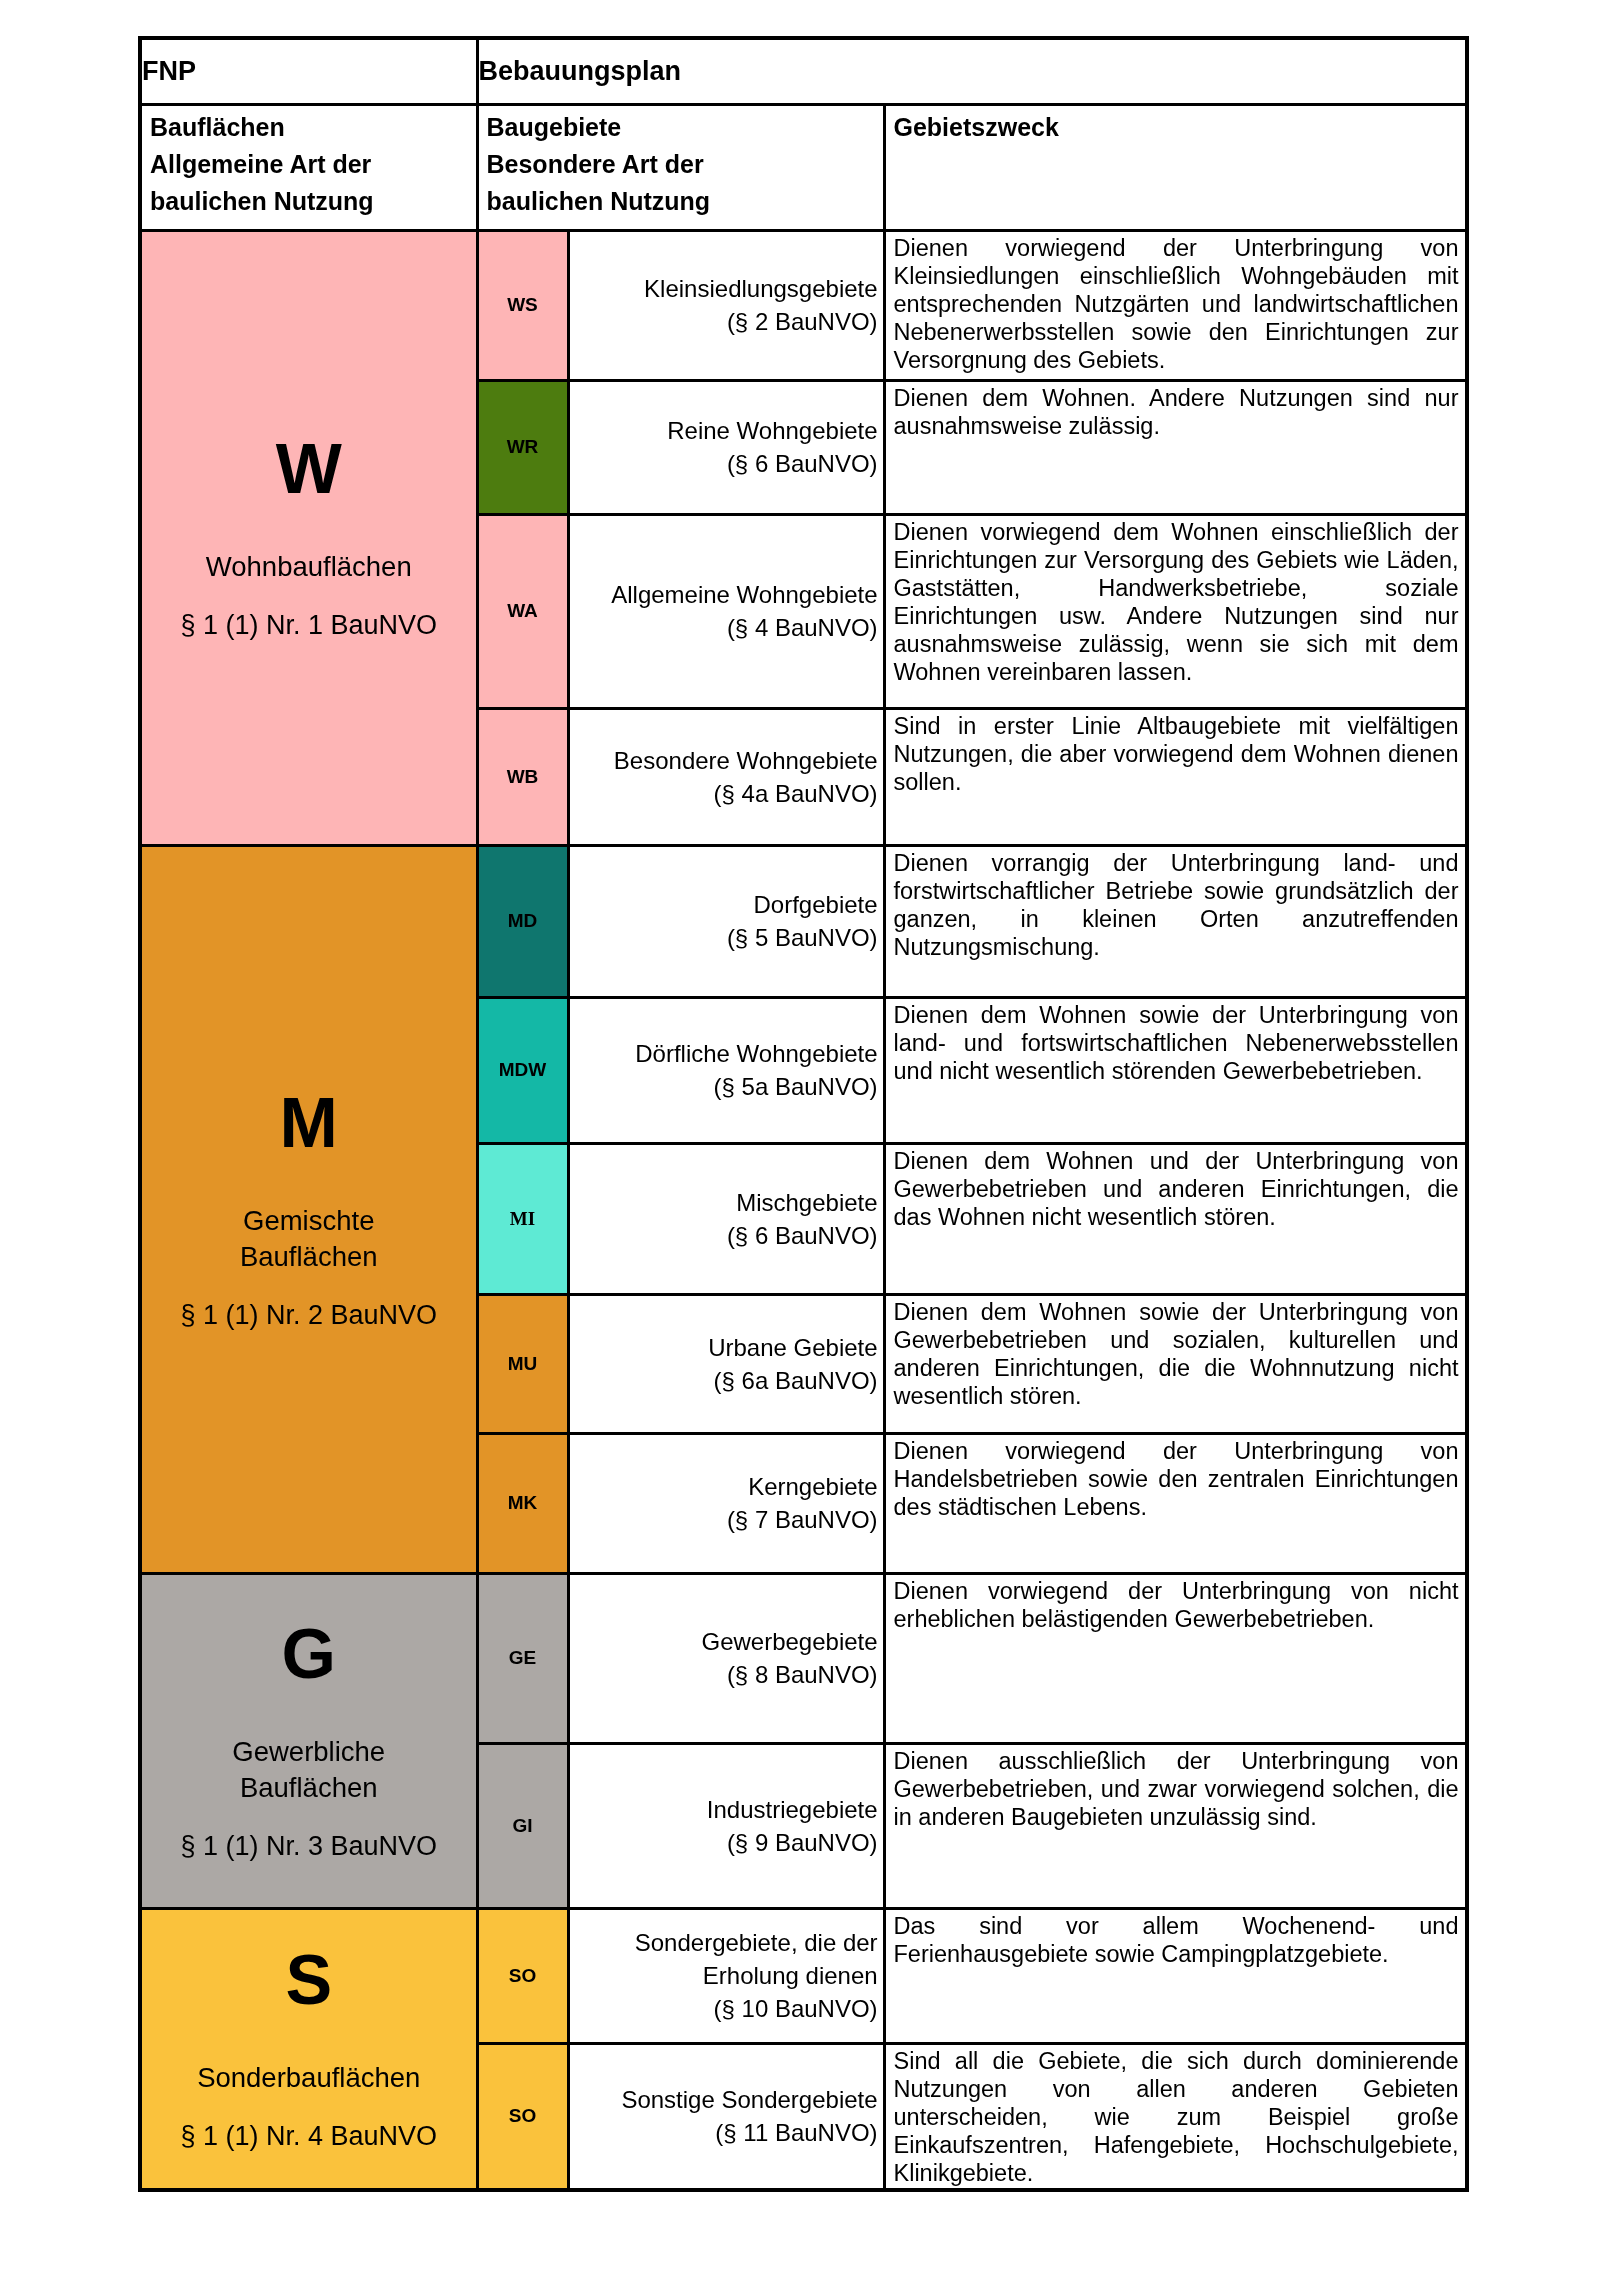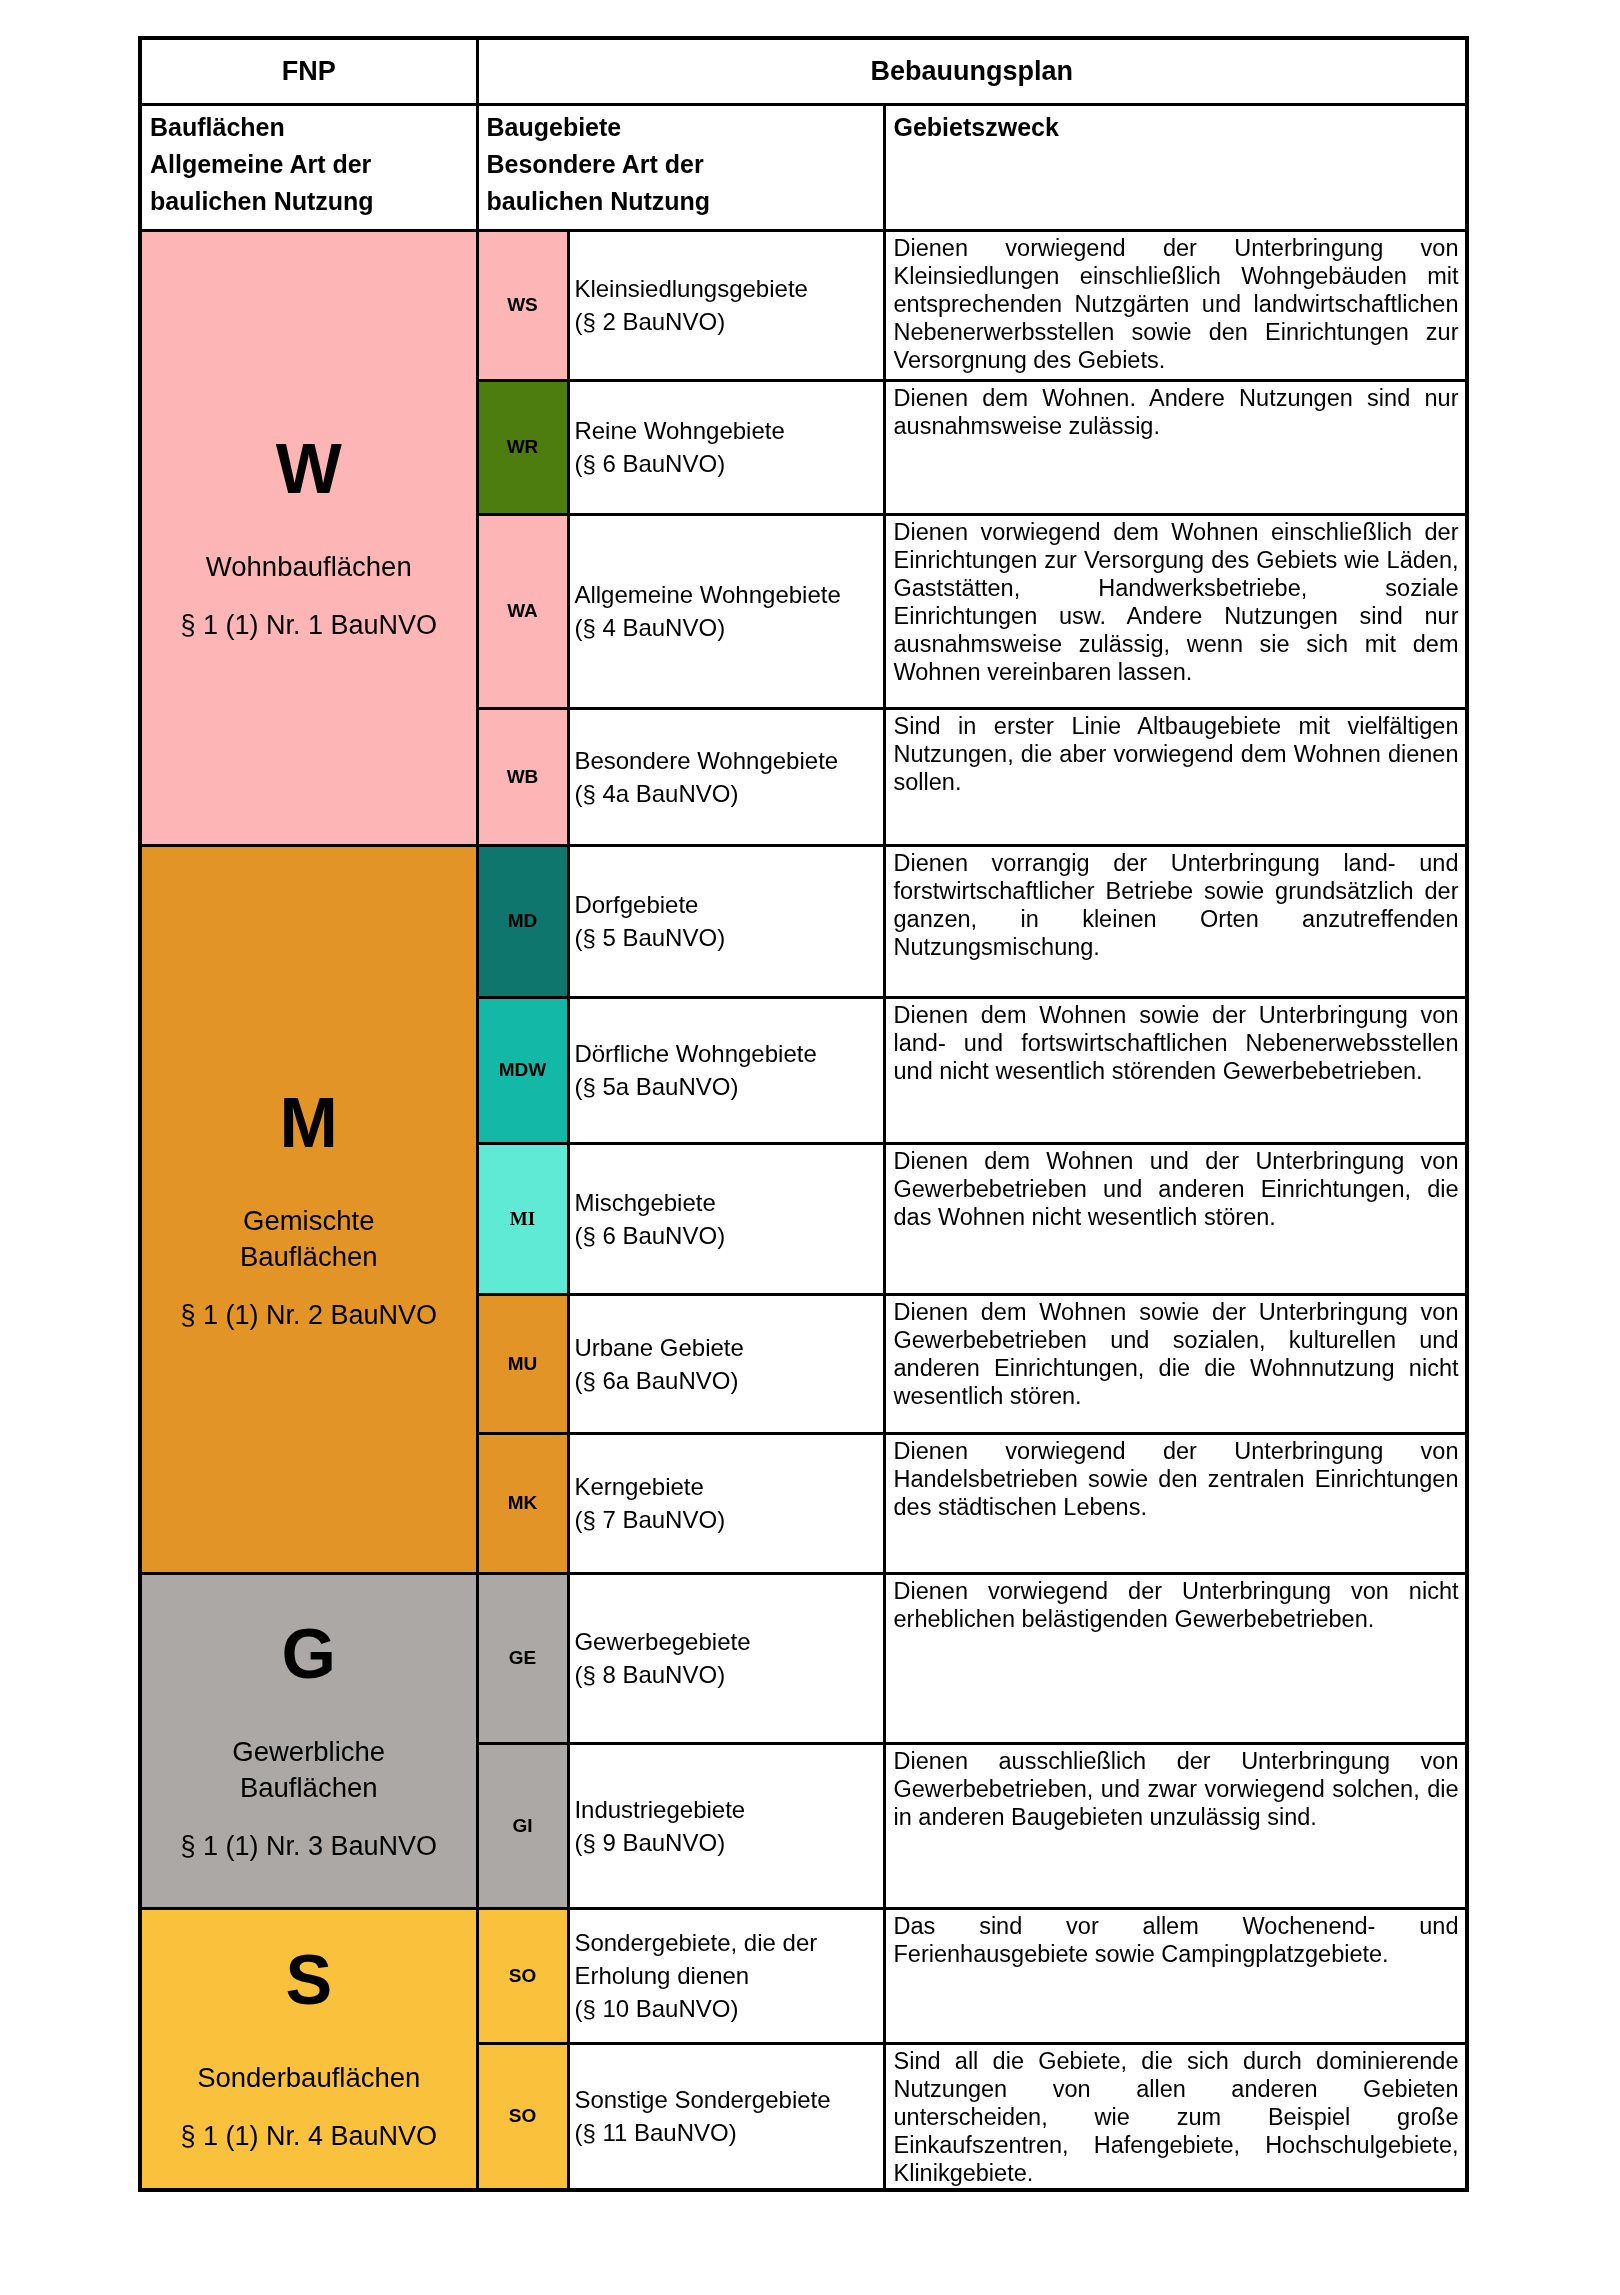--- a/index.html
+++ b/index.html
@@ -46,21 +46,21 @@
   tr.h-mdw { height: 146px; }
   tr.h-mi  { height: 151px; }
   tr.h-mu  { height: 139px; }
   tr.h-mk  { height: 140px; }
   tr.h-ge  { height: 170px; }
   tr.h-gi  { height: 165px; }
   tr.h-so1 { height: 135px; }
   tr.h-so2 { height: 147px; }
 
   td.hdr-center {
-    text-align: center;
+    text-align: left;
     vertical-align: middle;
     font-weight: bold;
     font-size: 27px;
   }
   td.hdr-left {
     text-align: left;
     vertical-align: top;
     font-weight: bold;
     font-size: 25px;
     line-height: 37px;
@@ -94,21 +94,21 @@
     line-height: 32px;
   }
   td.code-cell {
     text-align: center;
     vertical-align: middle;
     font-weight: bold;
     font-size: 19px;
     margin-left: 40px;
   }
   td.name-cell {
-    text-align: left;
+    text-align: right;
     vertical-align: middle;
     font-size: 24px;
     line-height: 33px;
     padding: 0 4.9px;
     margin-left: 11px;
   }
   .name-line { white-space: pre-line; }
   td.zweck-cell {
     text-align: justify;
     vertical-align: top;

